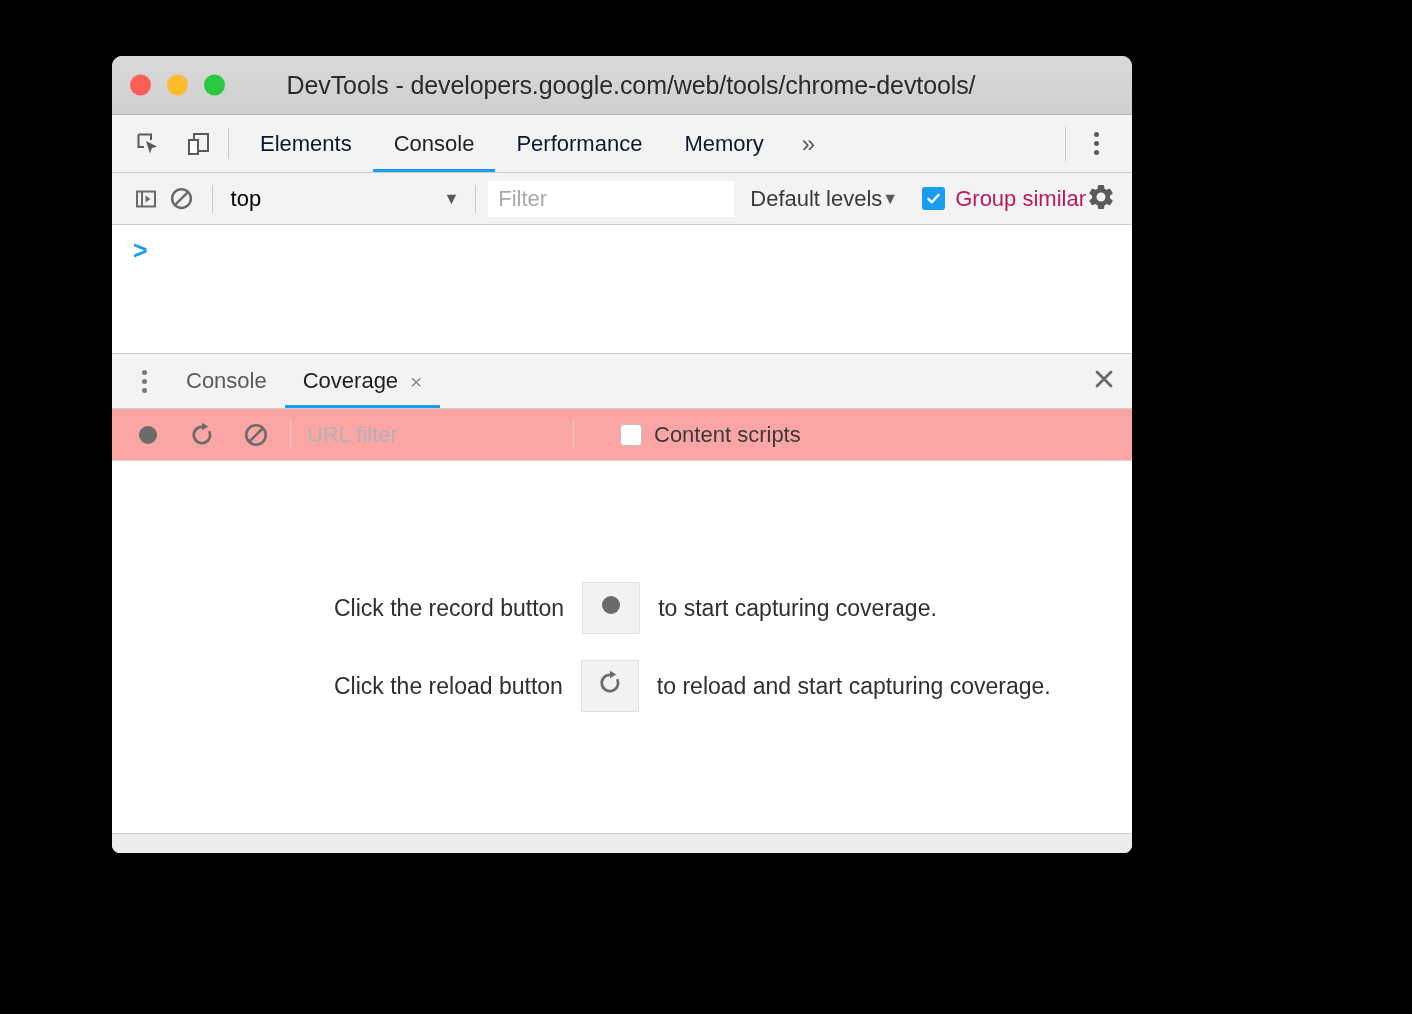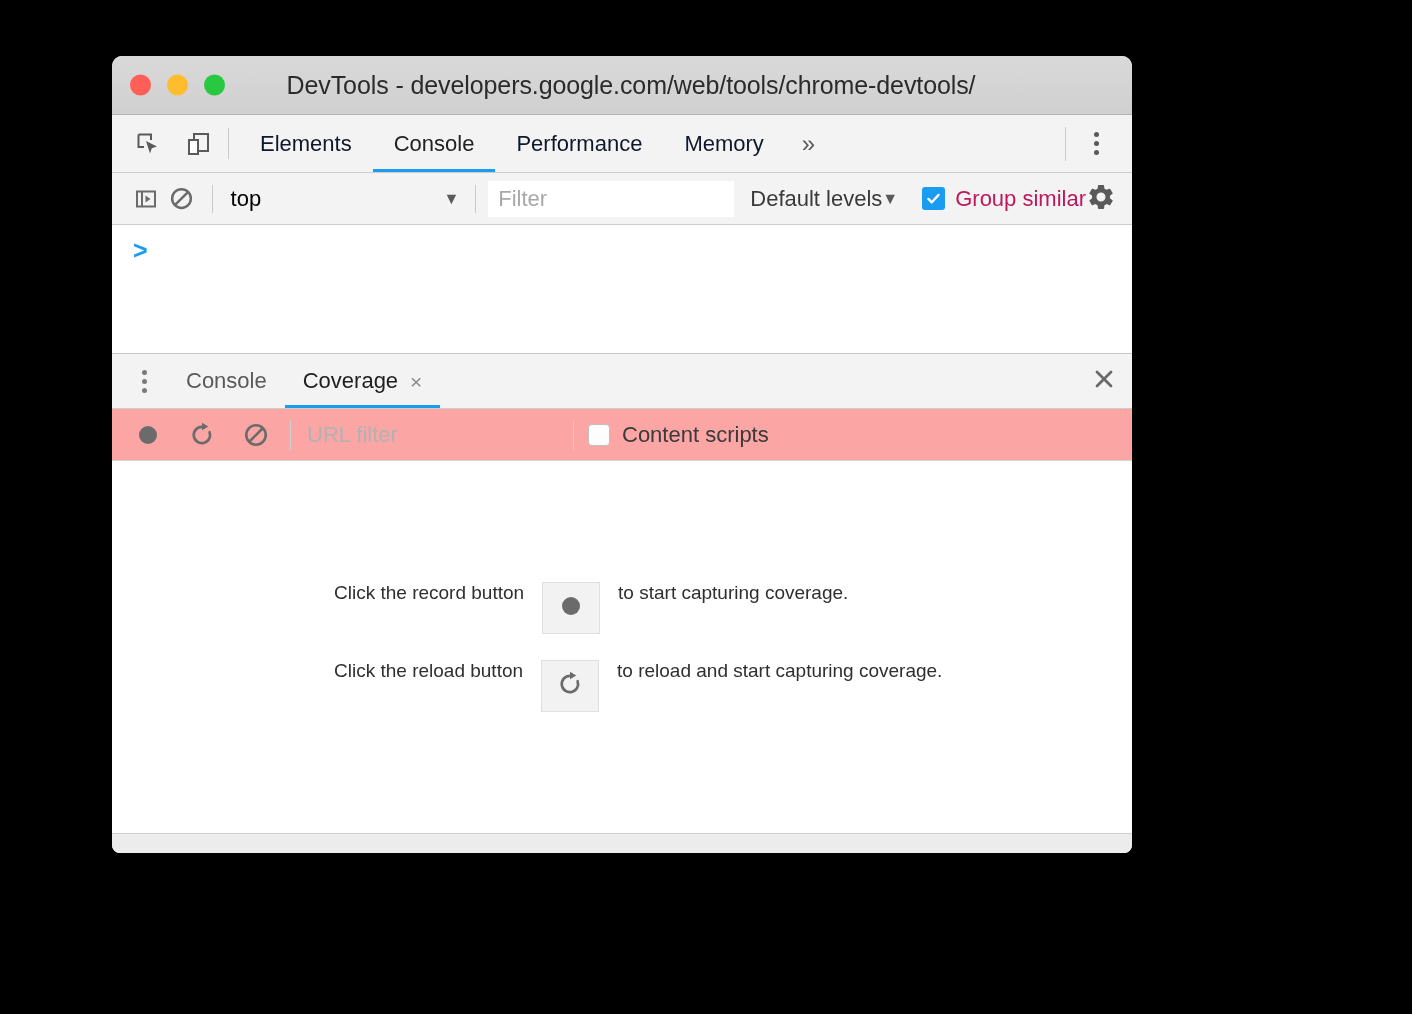--- a/index.html
+++ b/index.html
@@ -324,20 +324,21 @@
     font-family: "Liberation Sans", sans-serif;
   }
   .urlfilter::placeholder { color: #b2b2b2; }
   .contentscripts {
     display: flex;
     align-items: center;
     gap: 12px;
     font-size: 22px;
     color: #3a3a3a;
     white-space: nowrap;
+    margin-left: 32px;
   }
   .cb-empty {
     width: 22px;
     height: 22px;
     border: 1px solid #c0c0c0;
     border-radius: 4px;
     background: #fdfdfd;
     box-sizing: border-box;
     flex: 0 0 auto;
   }
@@ -347,21 +348,22 @@
     background: #ffffff;
     height: 372px;
     display: flex;
     flex-direction: column;
     justify-content: center;
     padding-left: 222px;
     box-sizing: border-box;
   }
   .hint-row {
     display: flex;
-    font-size: 19px;
+    align-items: center;
+    font-size: 23px;
     color: #2f2f2f;
     margin: 13px 0;
     white-space: nowrap;
   }
   .hint-btn {
     width: 58px;
     height: 52px;
     background: #f2f2f2;
     border: 1px solid #e0e0e0;
     box-sizing: border-box;

